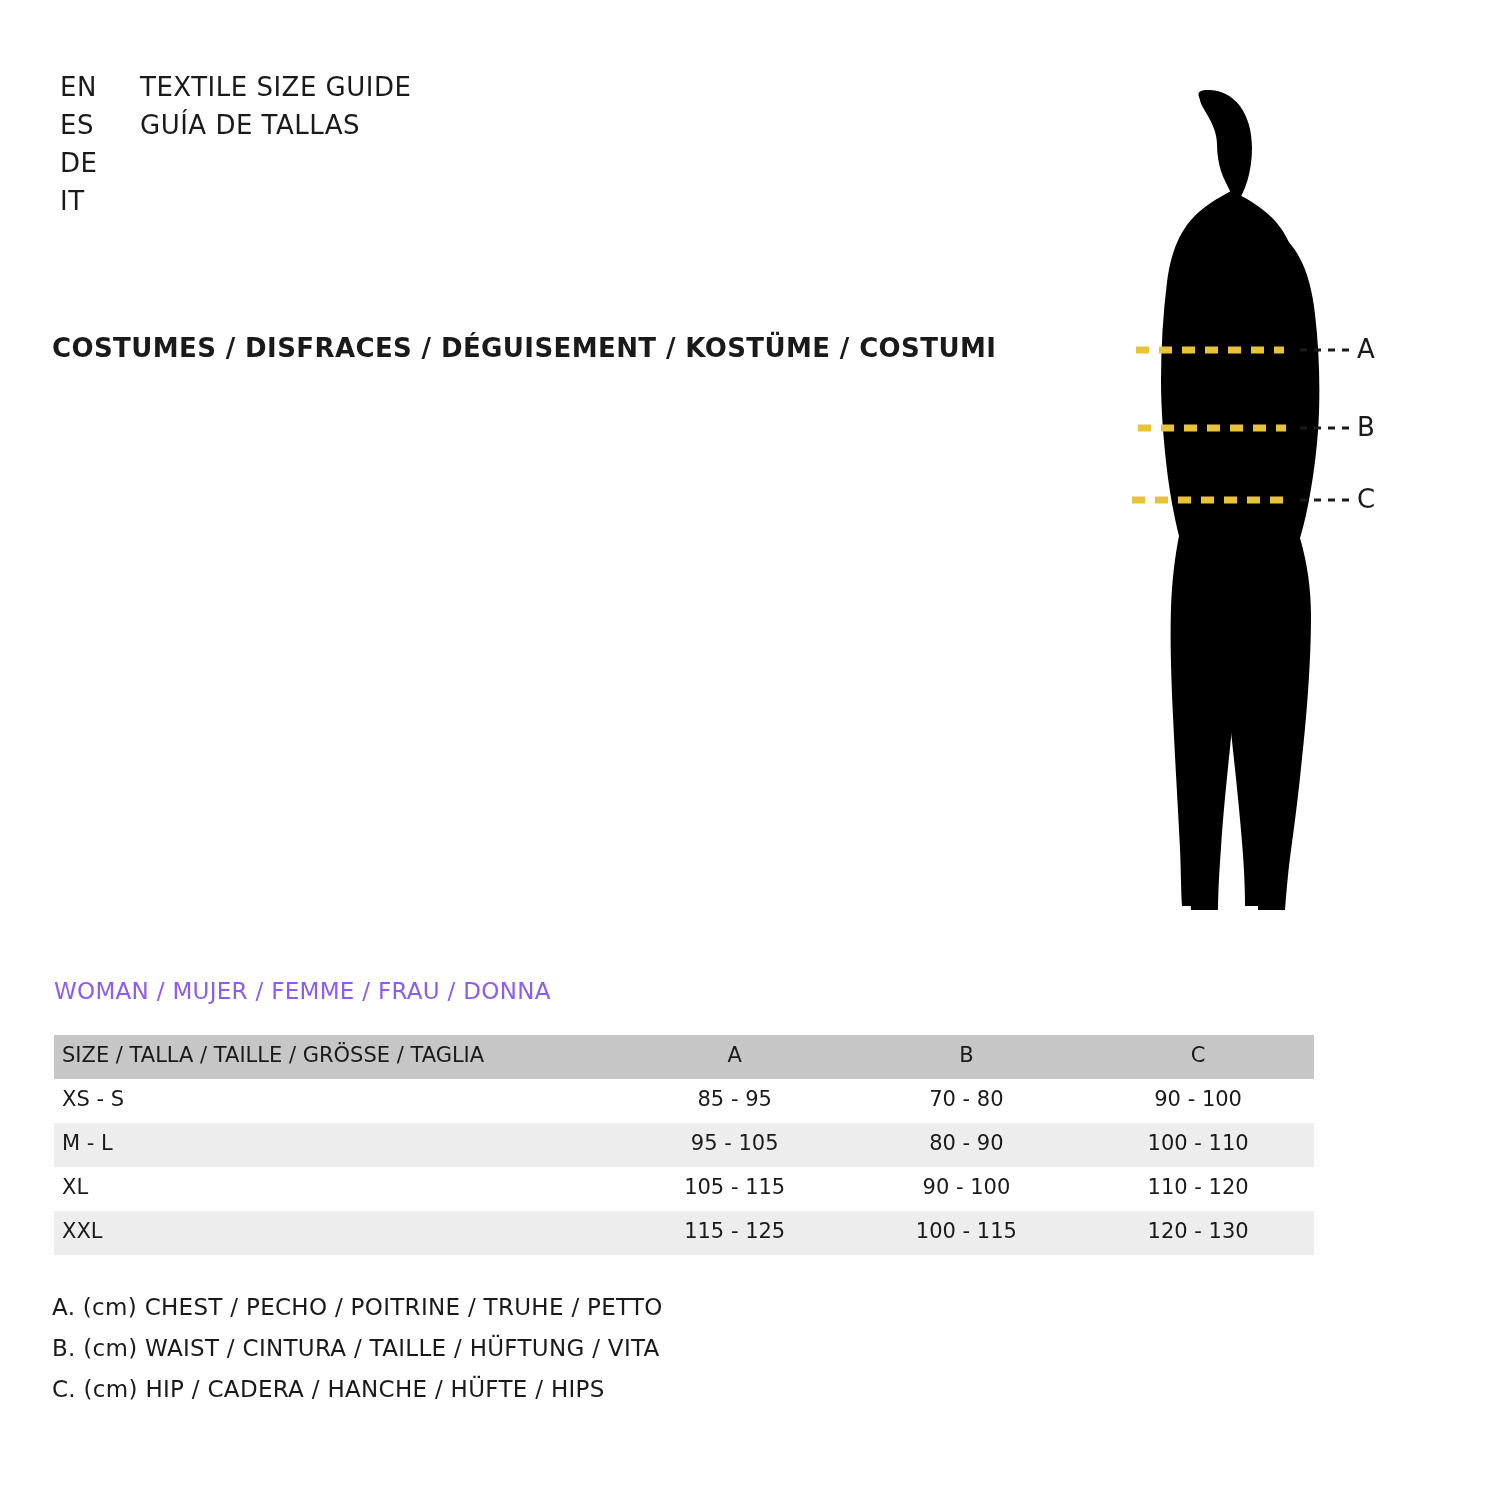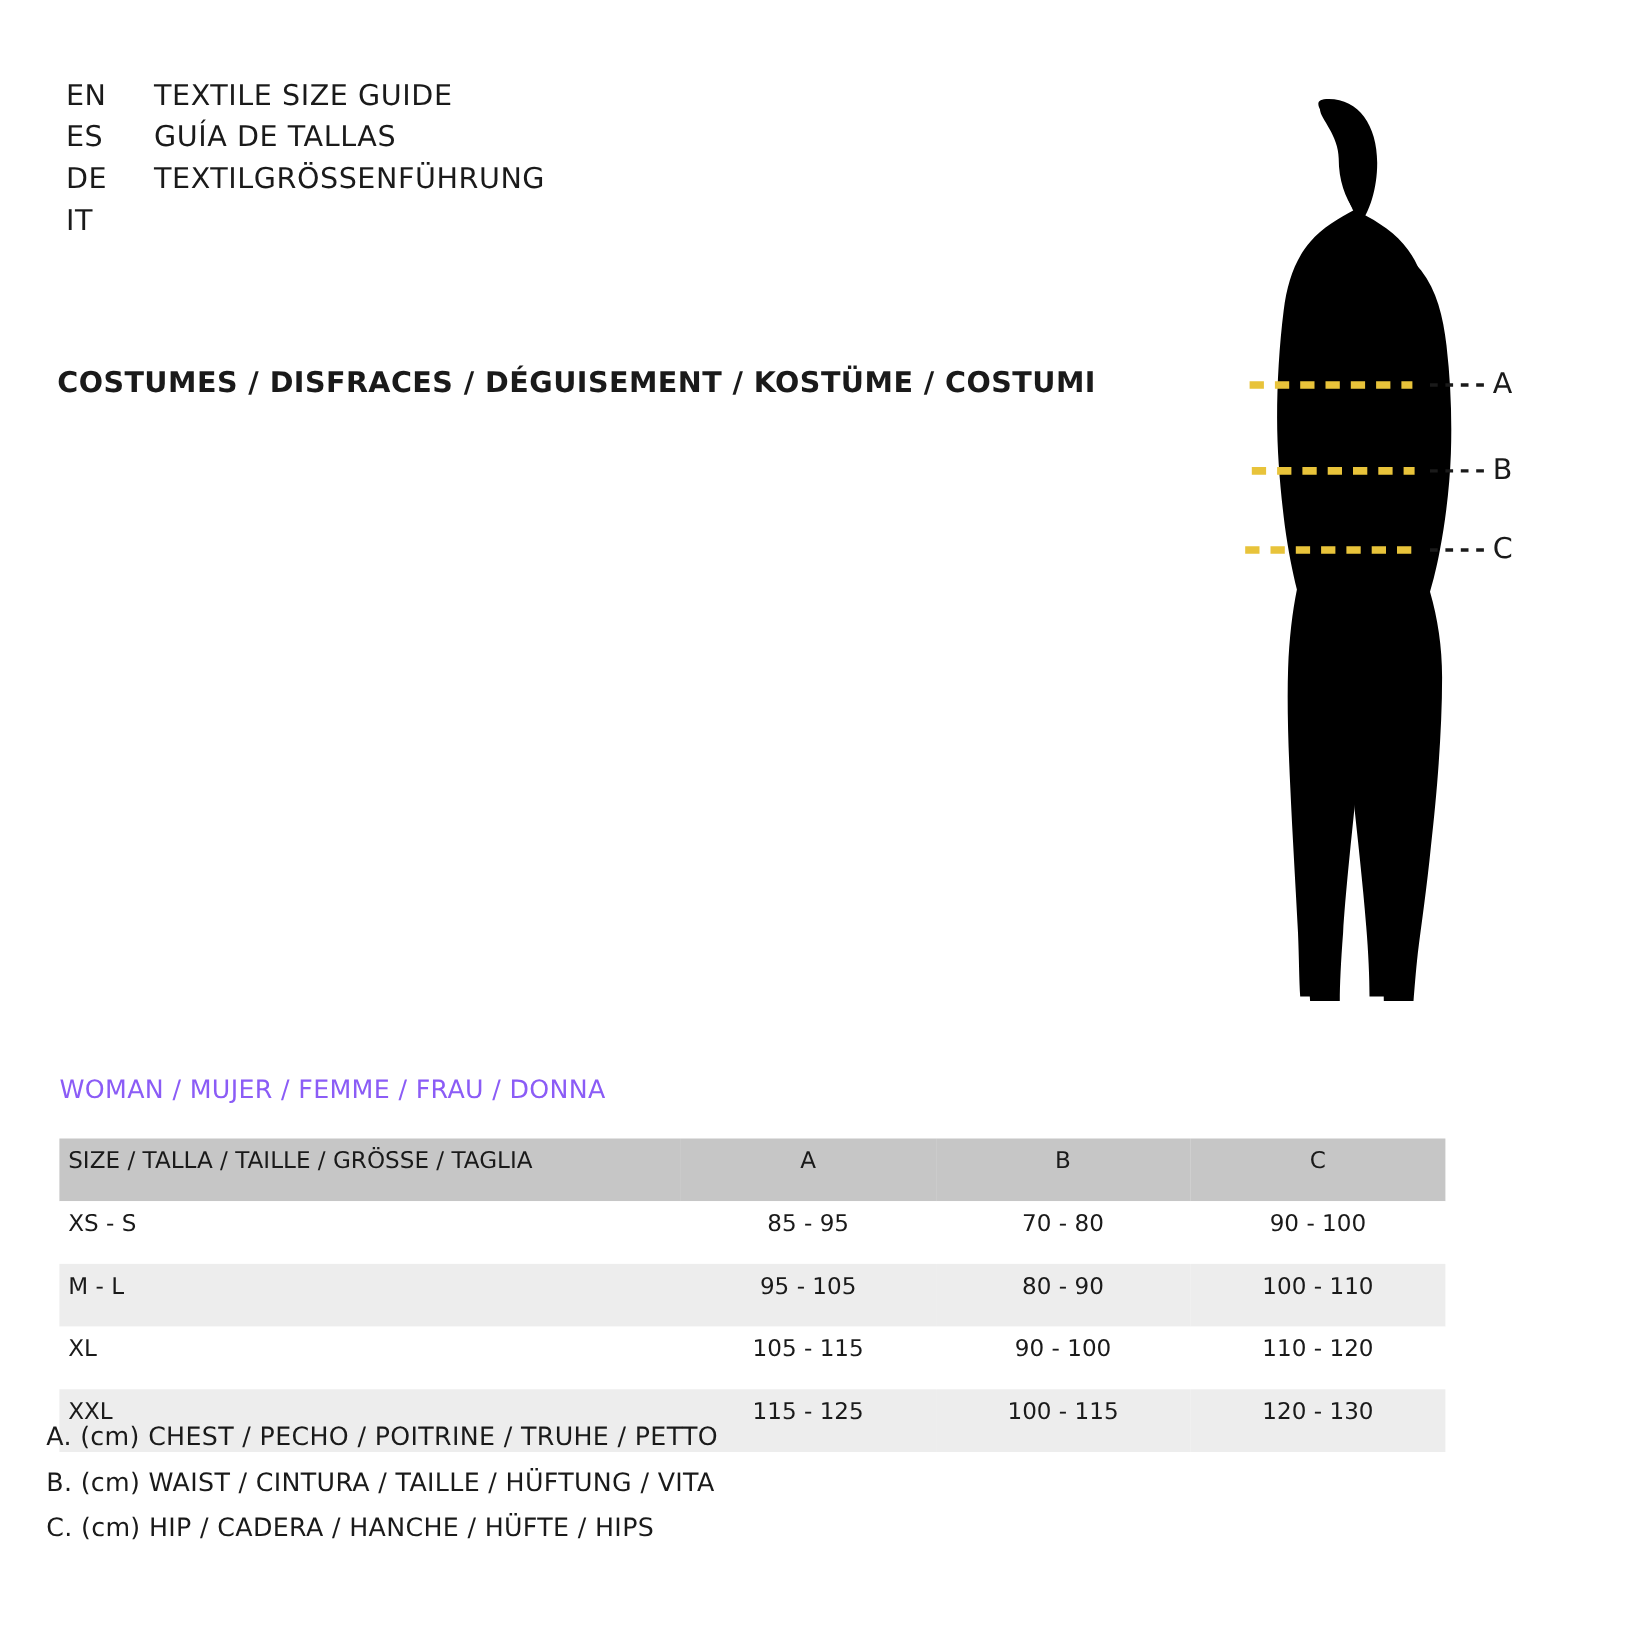--- a/index.html
+++ b/index.html
@@ -83,21 +83,21 @@
     position: absolute;
     left: 54px;
     top: 1035px;
     width: 1260px;
     border-collapse: collapse;
     font-size: 21px;
     color: #1a1a1a;
   }
   table.size-table th,
   table.size-table td {
-    padding: 7px 0 24px 0;
+    padding: 7px 0 11px 0;
     font-weight: normal;
     text-align: center;
     height: 26px;
     margin-left: 32px;
   }
   table.size-table th.col-size,
   table.size-table td.col-size {
     text-align: left;
     padding-left: 8px;
     width: 560px;
@@ -106,21 +106,21 @@
   table.size-table td.col-m {
     width: 233px;
   }
   tr.head-row { background: #c6c6c6; }
   tr.row-odd { background: #ffffff; }
   tr.row-even { background: #ededed; }
 
   
   .legend {
     position: absolute;
-    left: 42px;
+    left: 52px;
     top: 1294px;
     width: 1000px;
   }
   .legend-line {
     font-size: 23px;
     letter-spacing: 0.3px;
     color: #1a1a1a;
     height: 41px;
   }
 </style>
@@ -131,21 +131,20 @@
   <div class="lang-row">
     <span class="lang-code">EN</span>
     <span class="lang-text">TEXTILE SIZE GUIDE</span>
   </div>
   <div class="lang-row">
     <span class="lang-code">ES</span>
     <span class="lang-text">GUÍA DE TALLAS</span>
   </div>
   <div class="lang-row">
     <span class="lang-code">DE</span>
-    <span class="lang-text">TEXTILGRÖSSENFÜHRUNG</span>
   </div>
   <div class="lang-row">
     <span class="lang-code">IT</span>
   </div>
 </div>
 
 <div class="section-title">COSTUMES / DISFRACES / DÉGUISEMENT / KOSTÜME / COSTUMI</div>
 
 <div class="figure-wrap">
   <svg class="figure-svg" width="400" height="880" viewBox="0 0 400 880">

